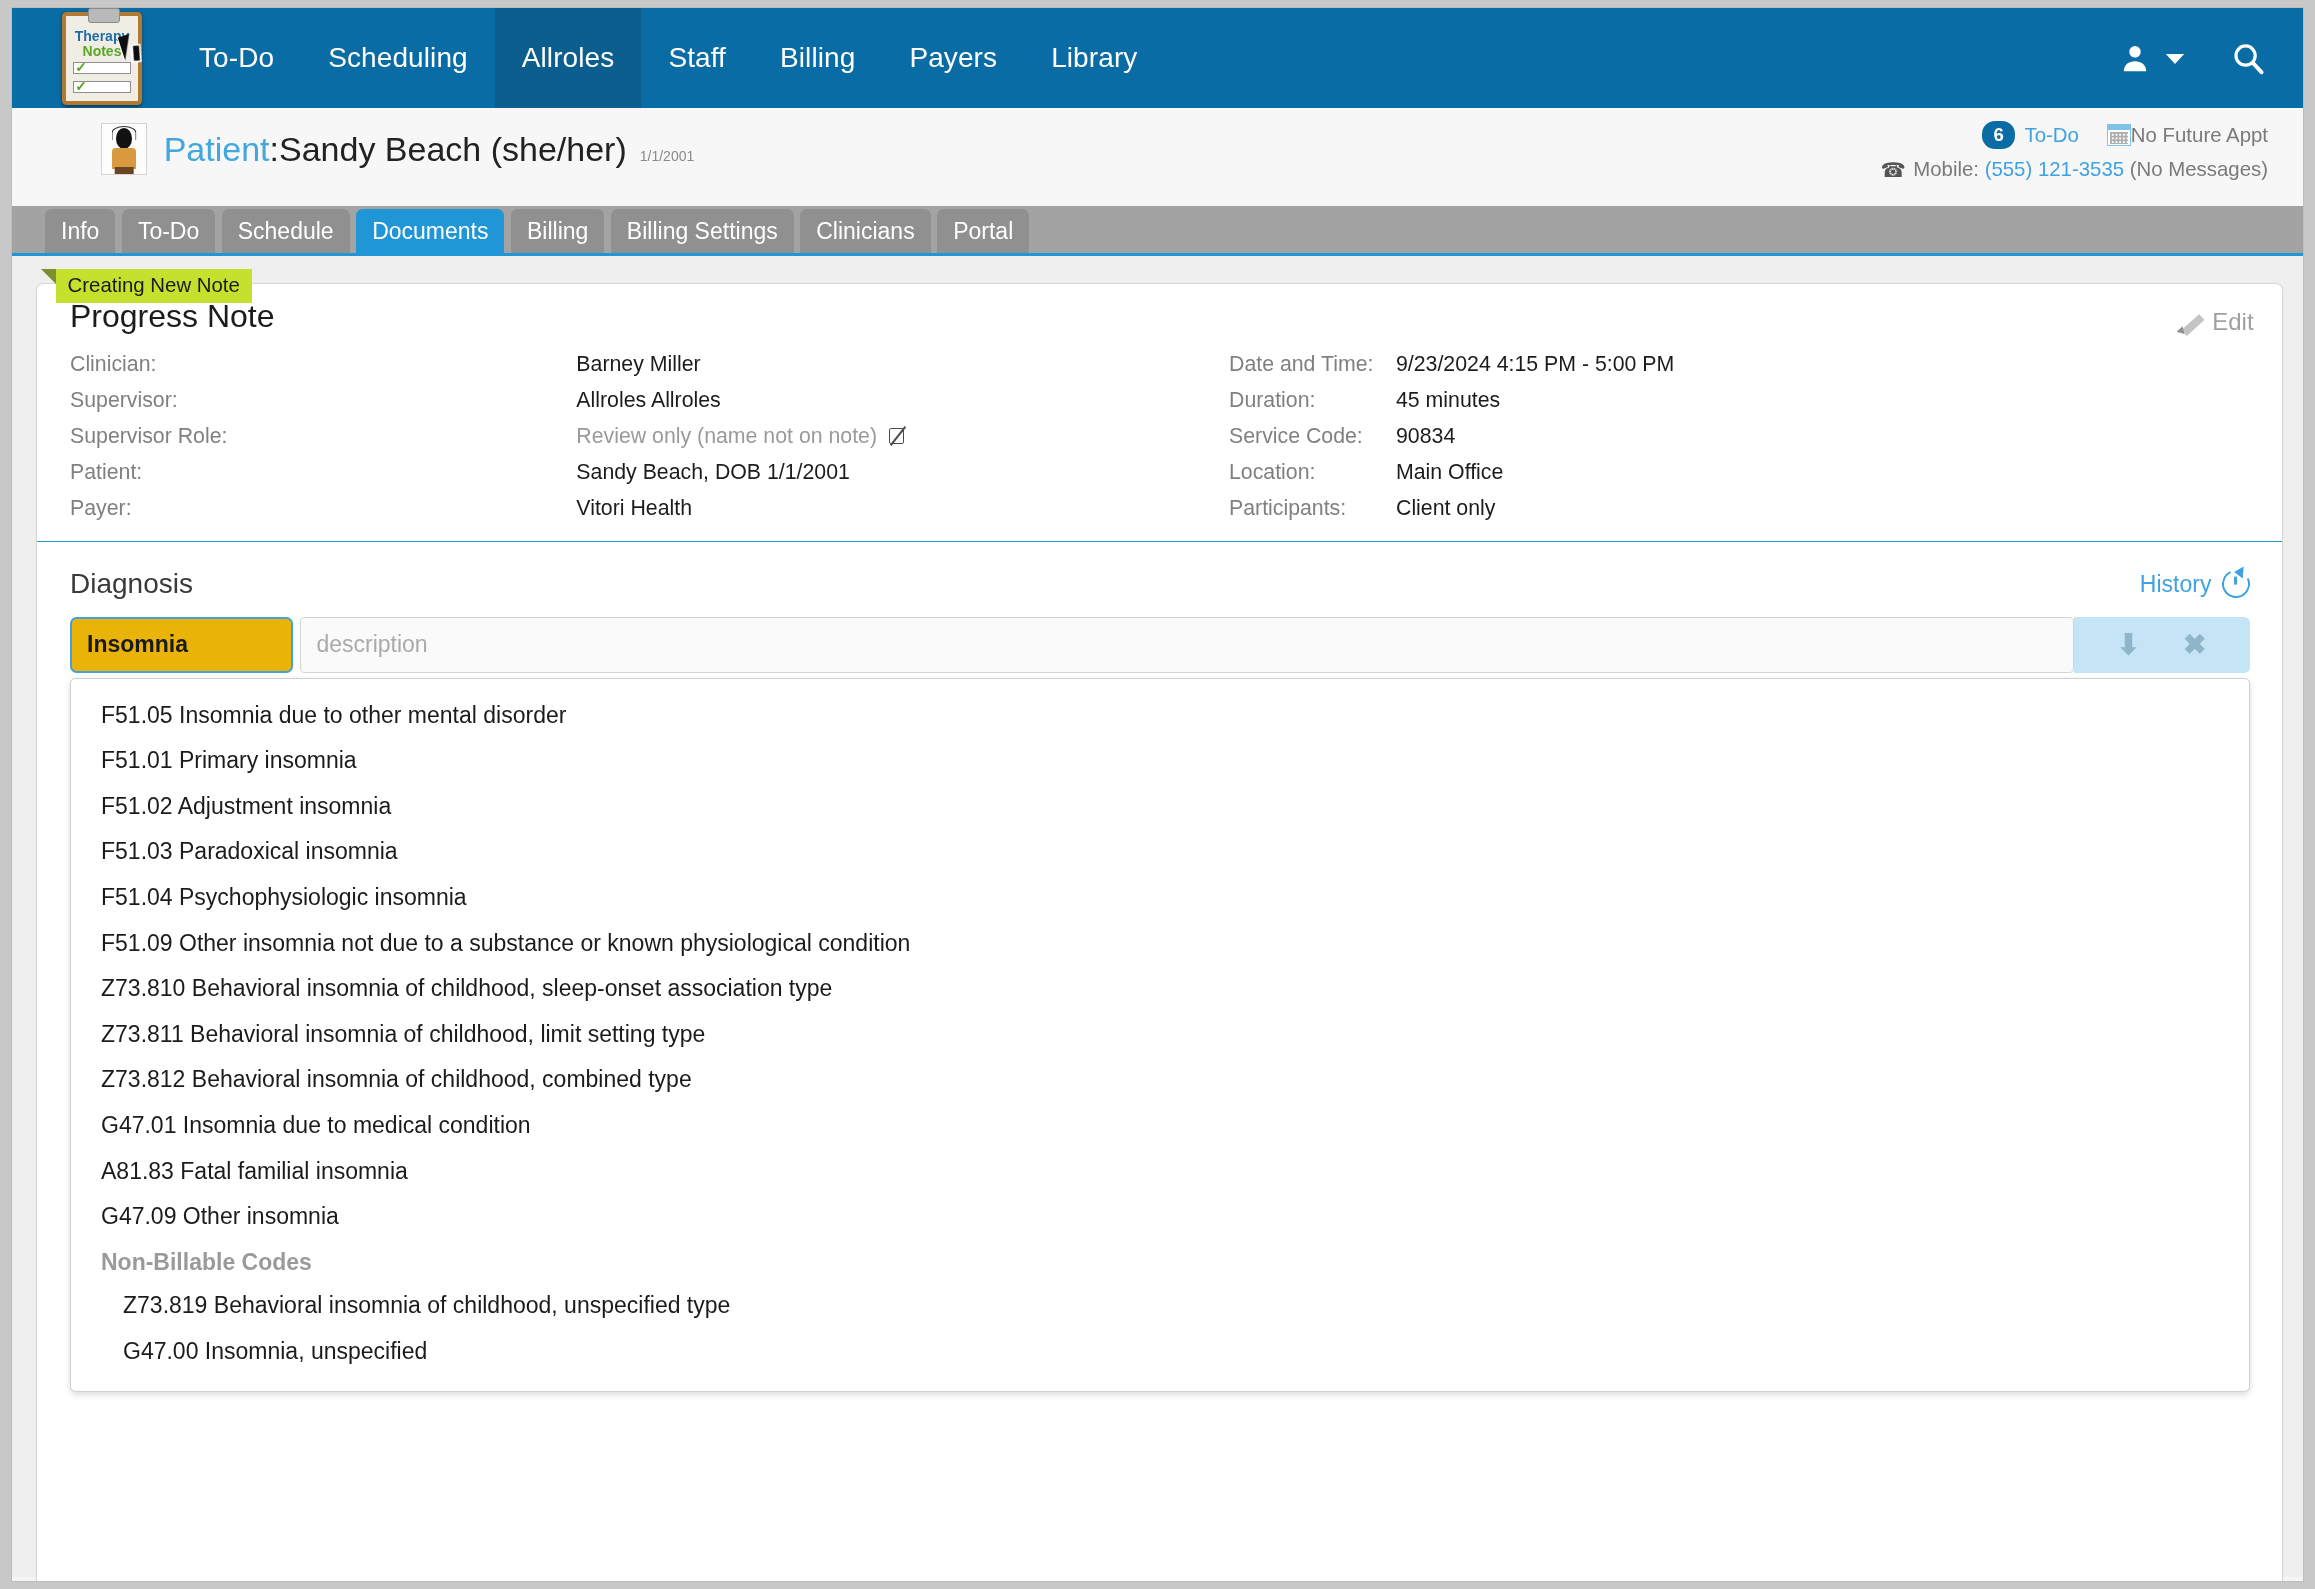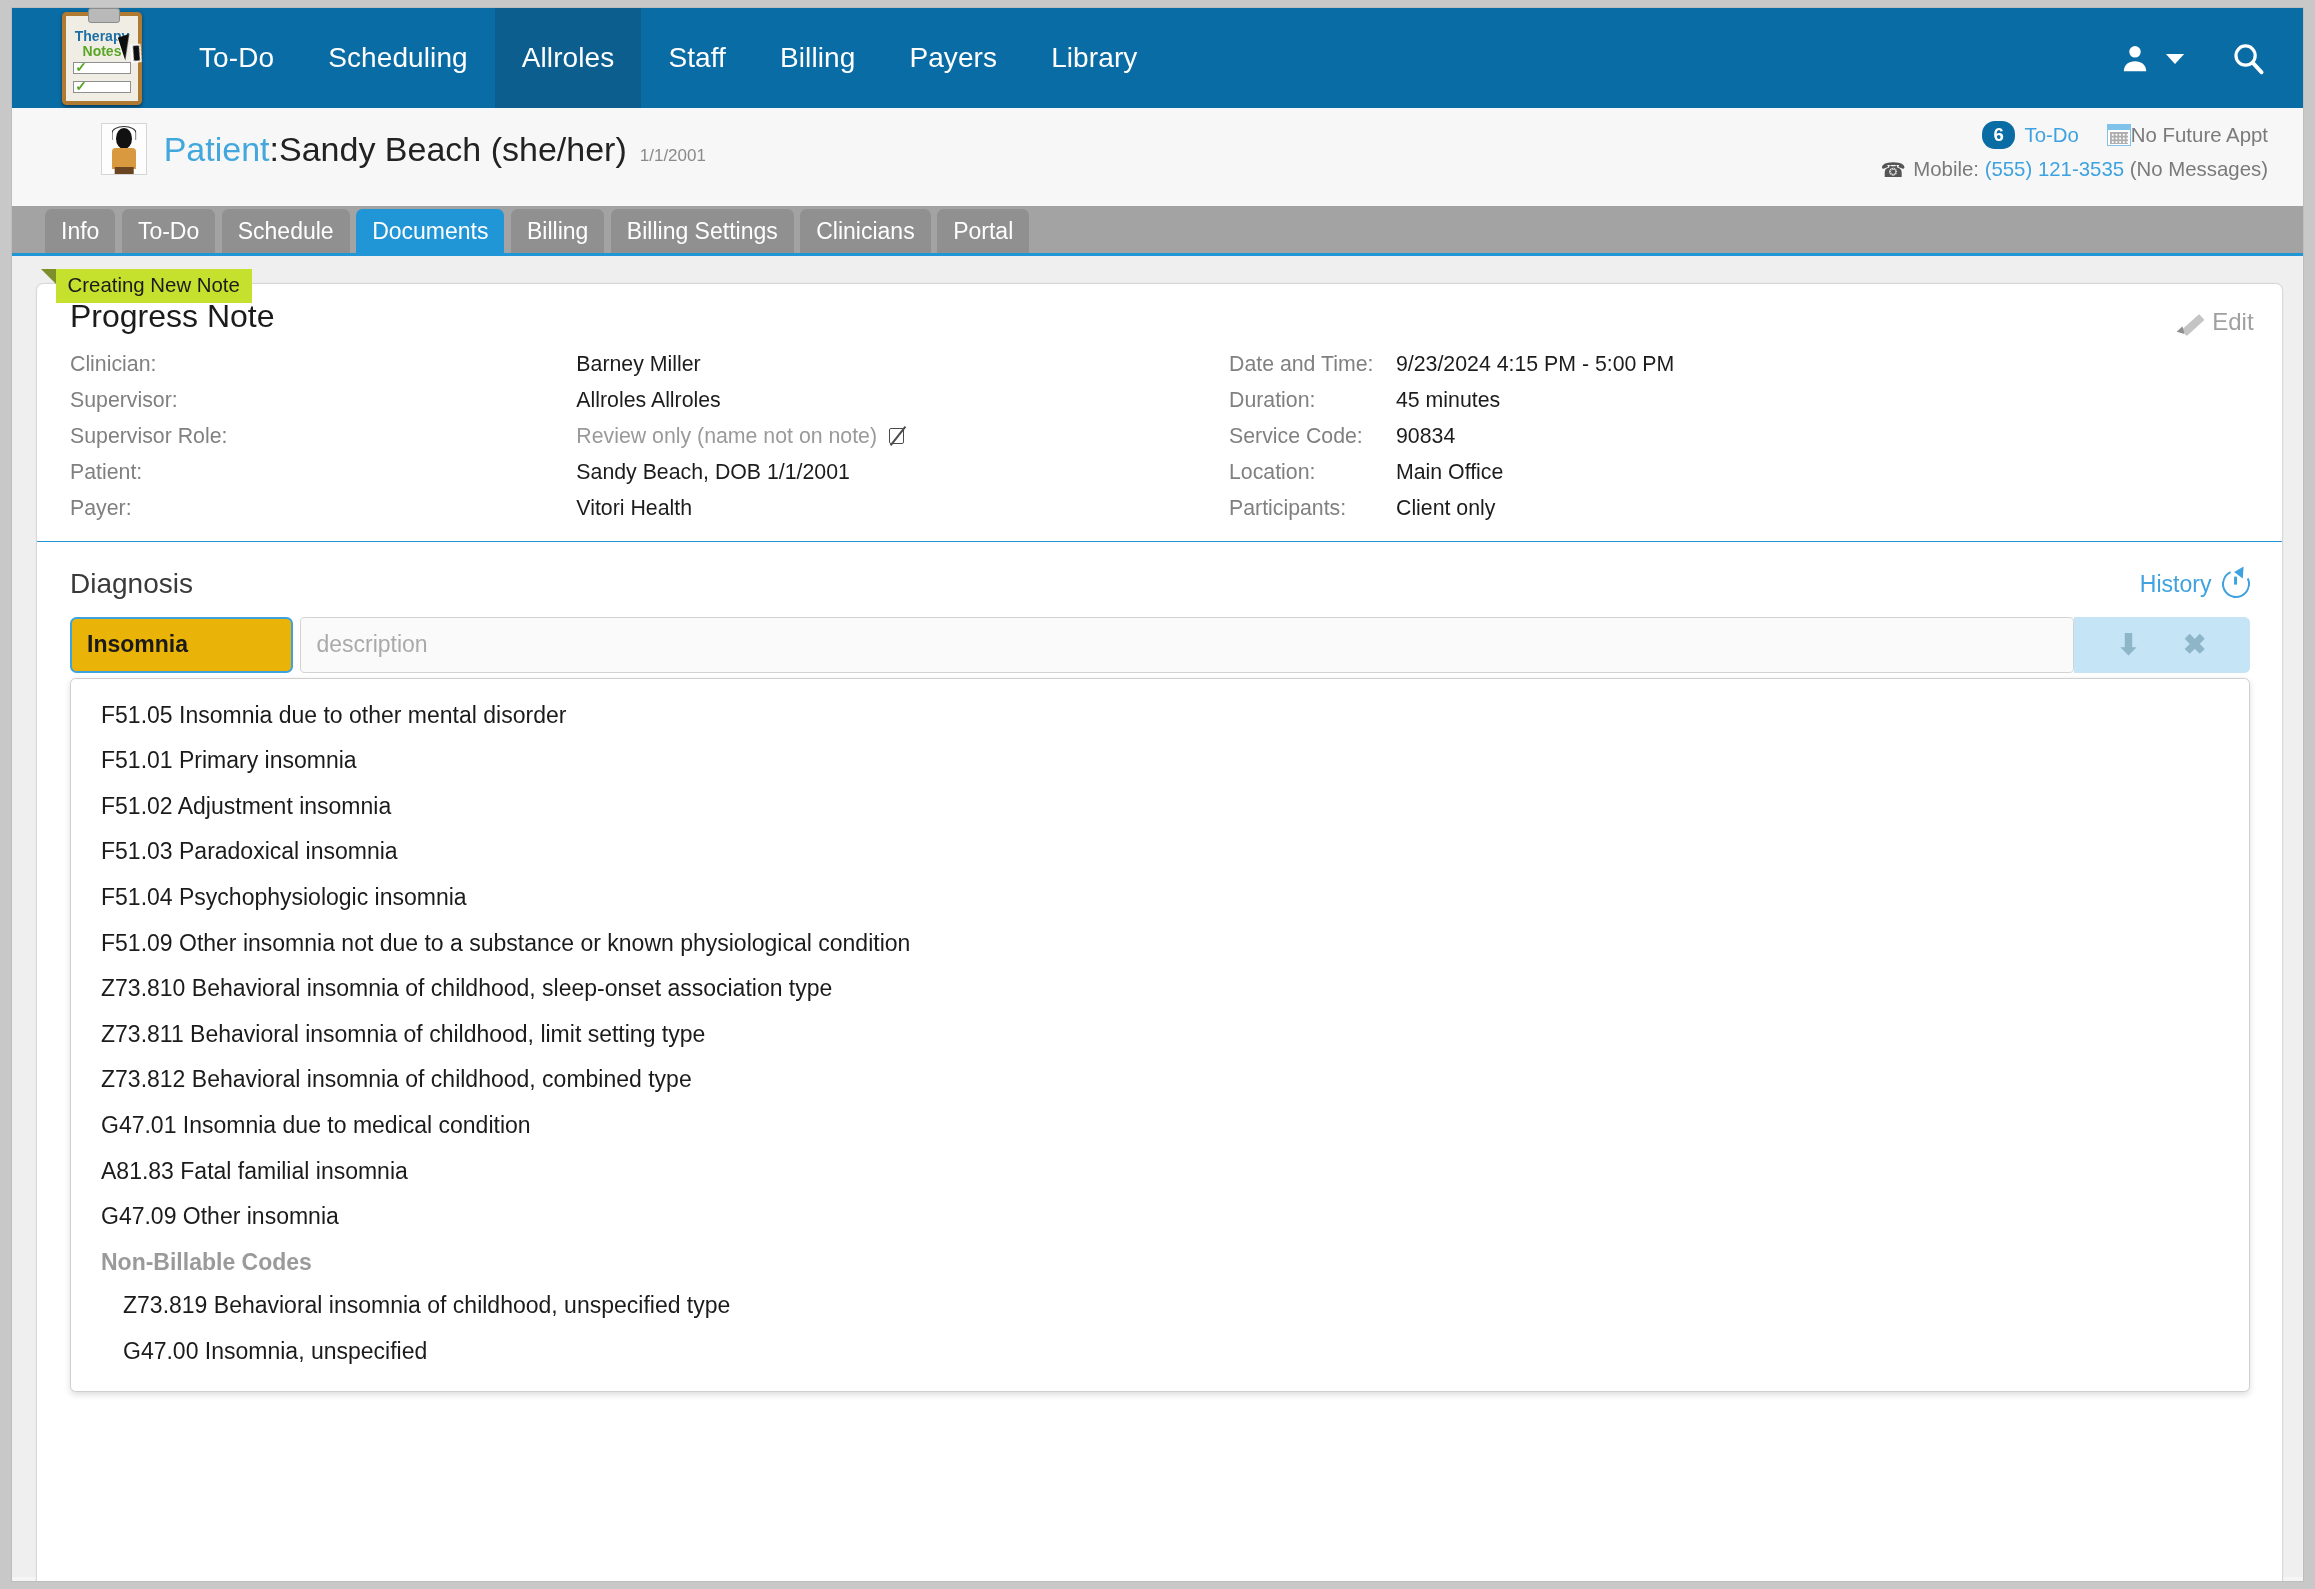--- a/index.html
+++ b/index.html
@@ -158,21 +158,21 @@
     width: 18.6px; height: 7.4px; background: #6a4522;
   }
   .patient-title {
     font-size: 34px;
     color: #222;
     display: flex; align-items: baseline; gap: 0;
     white-space: nowrap;
   }
   .patient-title .lbl { color: #41a7dd; }
   .patient-dob {
-    font-size: 17px; color: #8a8a8a; margin-left: 13px;
+    font-size: 14px; color: #8a8a8a; margin-left: 13px;
   }
 
   .patient-right {
     position: absolute;
     right: 35px; top: 13px;
     text-align: right;
     font-size: 20.4px;
     color: #7a7a7a;
   }
   .pr-row1 { display:flex; justify-content:flex-end; align-items:center; gap: 28px; margin-bottom: 8.3px;}

